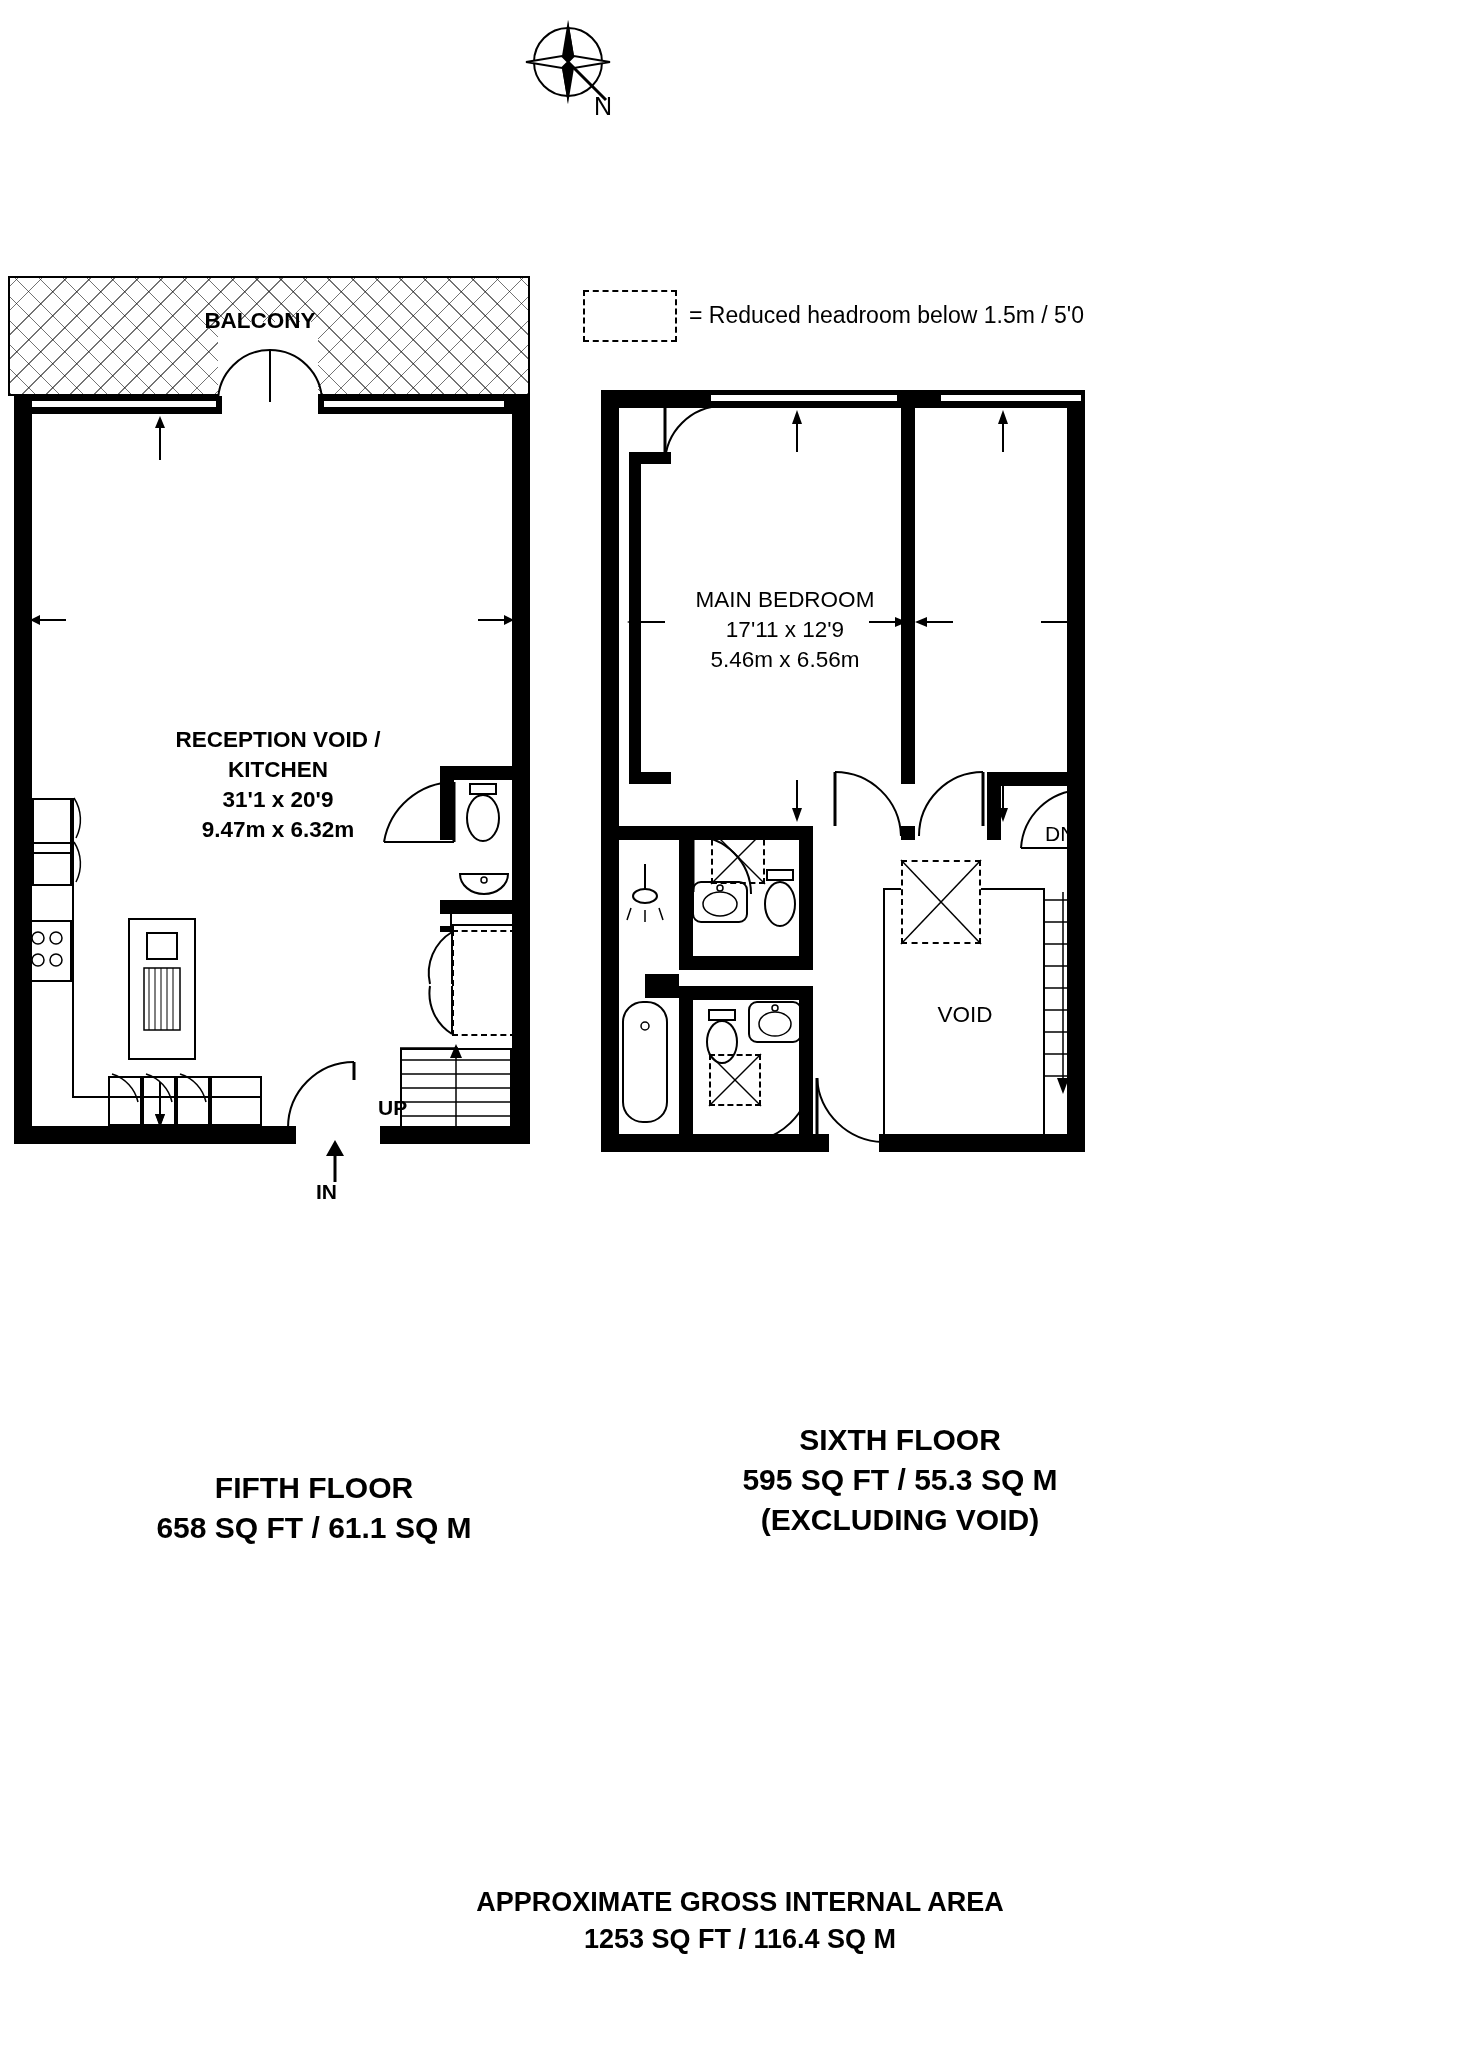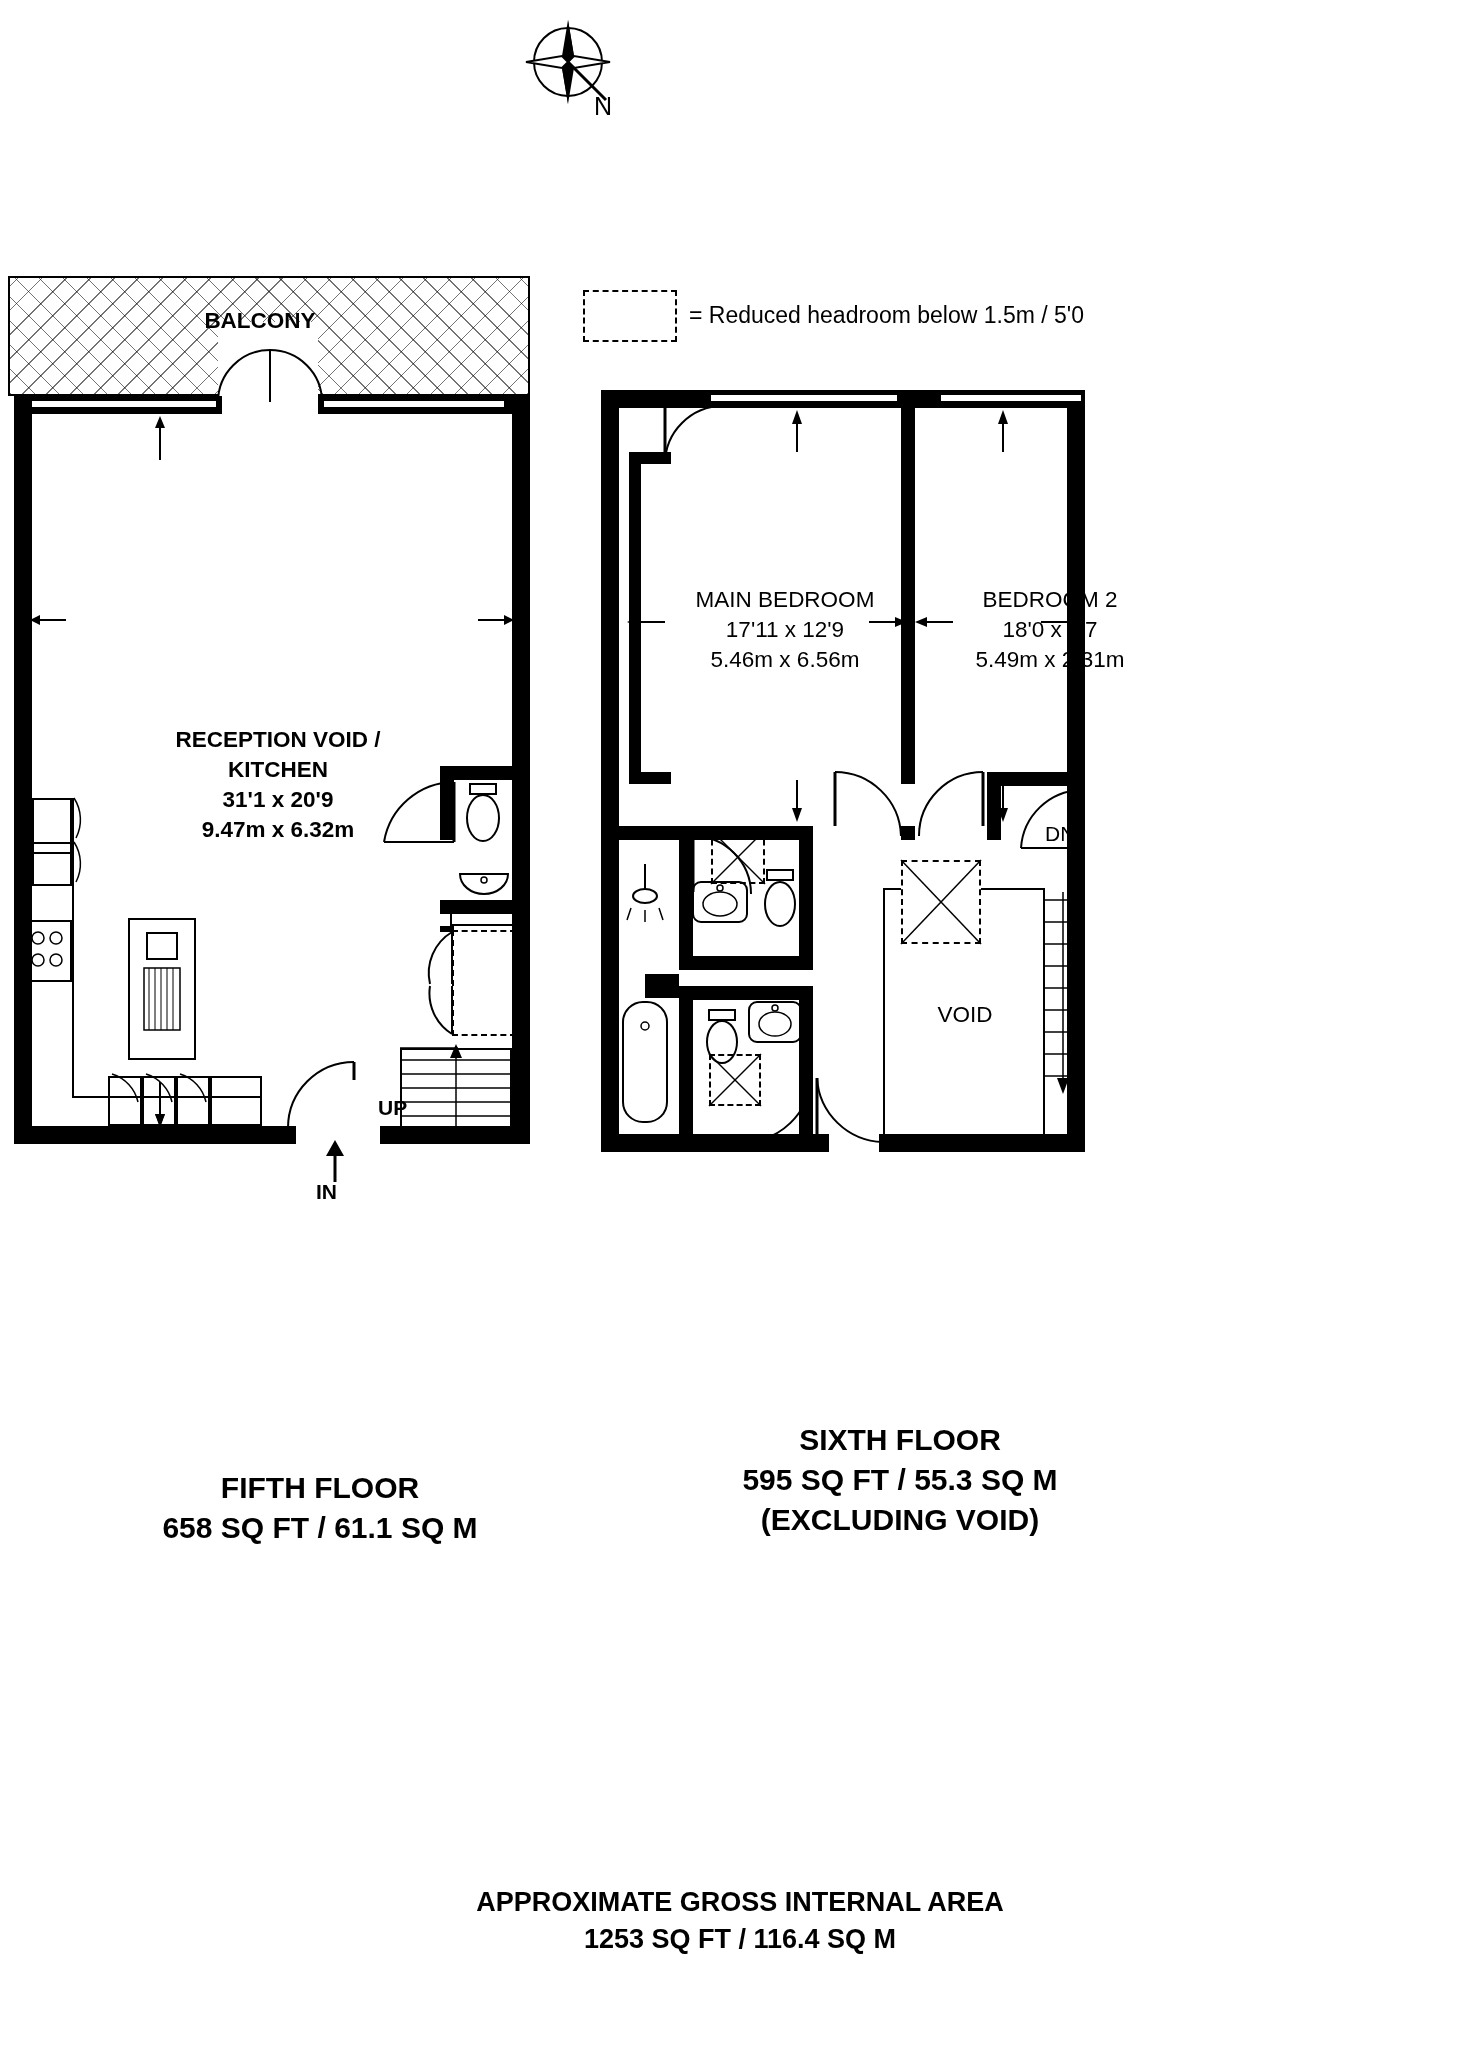--- a/index.html
+++ b/index.html
@@ -284,21 +284,21 @@
     </svg>
     <div class="tiny-label" style="left:378px; top:826px;">UP</div>
 
     <svg class="abs" style="left:322px; top:868px;" width="26" height="46">
       <line x1="13" y1="44" x2="13" y2="10" stroke="#000" stroke-width="3"></line>
       <path d="M13 2 L4 18 L22 18 Z" fill="#000"></path>
     </svg>
     <div class="tiny-label" style="left:316px; top:910px;">IN</div>
   </div>
 
-  <div class="floor-title" style="left:90px; top:1468px; width:460px;">
+  <div class="floor-title" style="left:84px; top:1468px; width:460px;">
     <span>FIFTH FLOOR</span><br>
     <span>658 SQ FT / 61.1 SQ M</span>
   </div>
 
   <div class="abs" style="left:595px; top:390px; width:510px; height:770px;">
 
     <div class="wall" style="left:6px; top:0px; width:484px; height:18px;"></div>
     <div class="wall" style="left:6px; top:0px; width:18px; height:762px;"></div>
     <div class="wall" style="left:472px; top:0px; width:18px; height:762px;"></div>
     <div class="wall" style="left:6px; top:744px; width:228px; height:18px;"></div>
@@ -317,25 +317,20 @@
       <path d="M4 60 A 58 58 0 0 1 62 2" fill="none" stroke="#000" stroke-width="2"></path>
       <line x1="4" y1="60" x2="4" y2="2" stroke="#000" stroke-width="3"></line>
     </svg>
 
     <div class="room-label" style="left:60px; top:195px; width:260px;">
       <span class="nm">MAIN BEDROOM</span>
       <span class="dim">17'11 x 12'9</span>
       <span class="dim">5.46m x 6.56m</span>
     </div>
 
-    <div class="room-label" style="left:330px; top:195px; width:250px;">
-      <span class="nm">BEDROOM 2</span>
-      <span class="dim">18'0 x 7'7</span>
-      <span class="dim">5.49m x 2.31m</span>
-    </div>
 
     <svg class="abs" style="left:30px; top:222px;" width="42" height="20">
       <line x1="6" y1="10" x2="40" y2="10" stroke="#000" stroke-width="2"></line>
       <path d="M2 10 L14 5 L14 15 Z" fill="#000"></path>
     </svg>
     <svg class="abs" style="left:272px; top:222px;" width="42" height="20">
       <line x1="2" y1="10" x2="36" y2="10" stroke="#000" stroke-width="2"></line>
       <path d="M40 10 L28 5 L28 15 Z" fill="#000"></path>
     </svg>
     <svg class="abs" style="left:318px; top:222px;" width="42" height="20">

